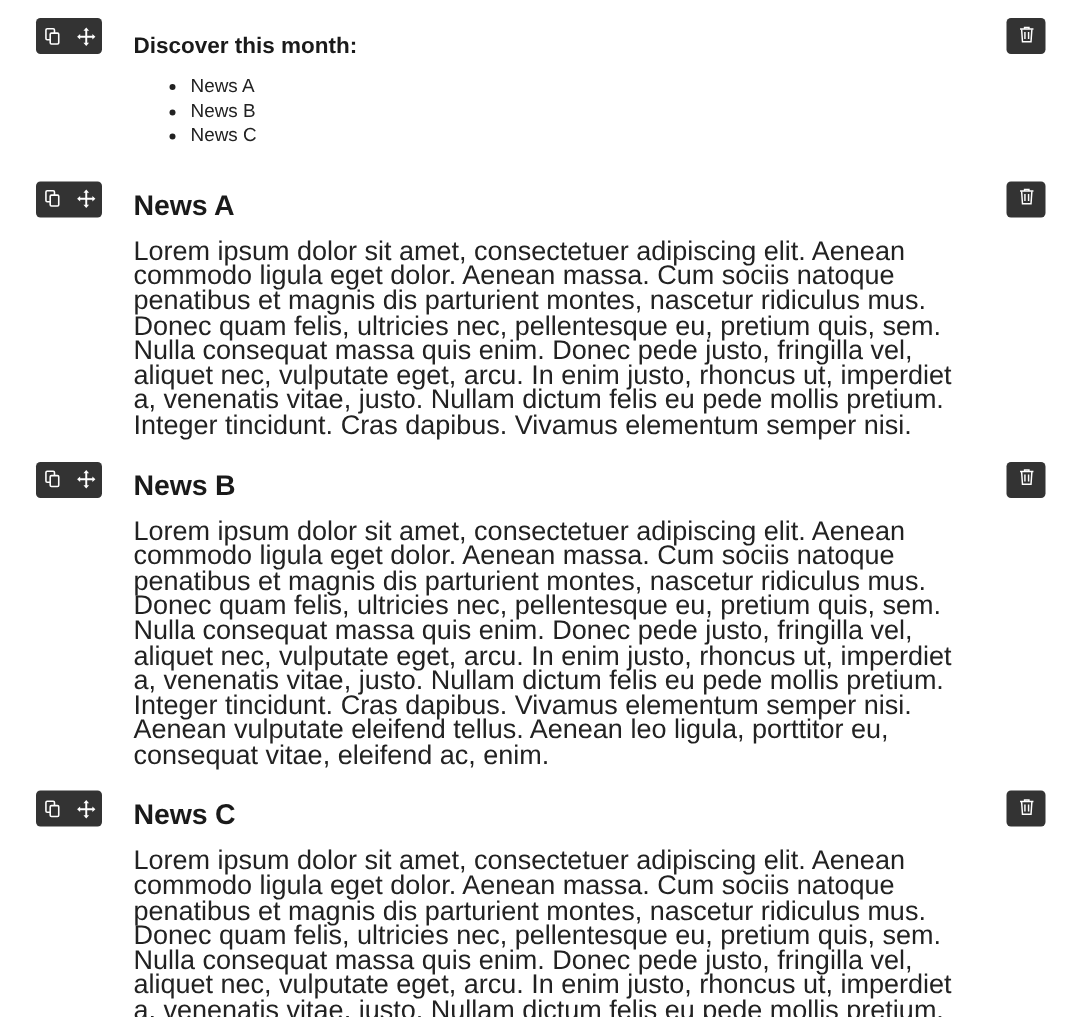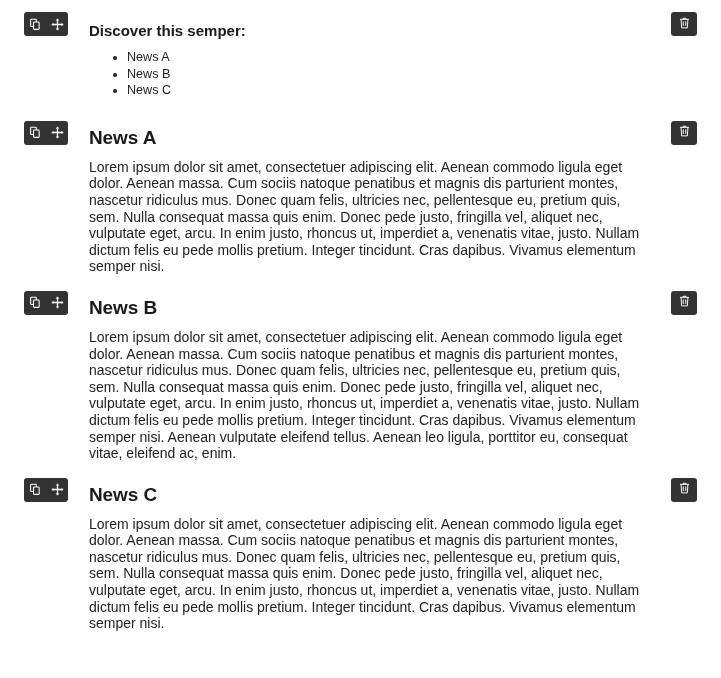--- a/index.html
+++ b/index.html
@@ -81,21 +81,21 @@
     color: #1a1a1a;
     letter-spacing: -0.1px;
   }
   h3.intro-title {
     font-size: 15px;
     font-weight: bold;
     margin: 10px 0 10px 0;
     color: #1a1a1a;
   }
   .body-text {
-    font-size: 14px;
+    font-size: 18px;
     line-height: 16.6px;
     color: #222222;
     margin: 0;
     text-align: left;
   }
   ul.news-list {
     margin: 8px 0 6px 0;
     padding-left: 38px;
     font-size: 12.6px;
     line-height: 16.6px;
@@ -134,21 +134,21 @@
           <svg width="13" height="14" viewBox="0 0 16 16" fill="none" stroke="#ffffff" stroke-width="1.2">
             <path d="M2.5 3.5 H13.5"></path>
             <path d="M6.2 3.4 V2.2 H9.8 V3.4"></path>
             <path d="M3.8 3.8 L4.5 14 H11.5 L12.2 3.8" fill="none"></path>
             <path d="M6.5 6 V11.6 M9.5 6 V11.6"></path>
           </svg>
         </span>
       </button>
     </div>
     <div class="block-inner">
-      <h3 class="intro-title">Discover this semper:</h3>
+      <h3 class="intro-title">Discover this month:</h3>
       <ul class="news-list">
         <li>News A</li>
         <li>News B</li>
         <li>News C</li>
       </ul>
     </div>
   </div>
 
   <div class="block">
     <div class="left-tools">

